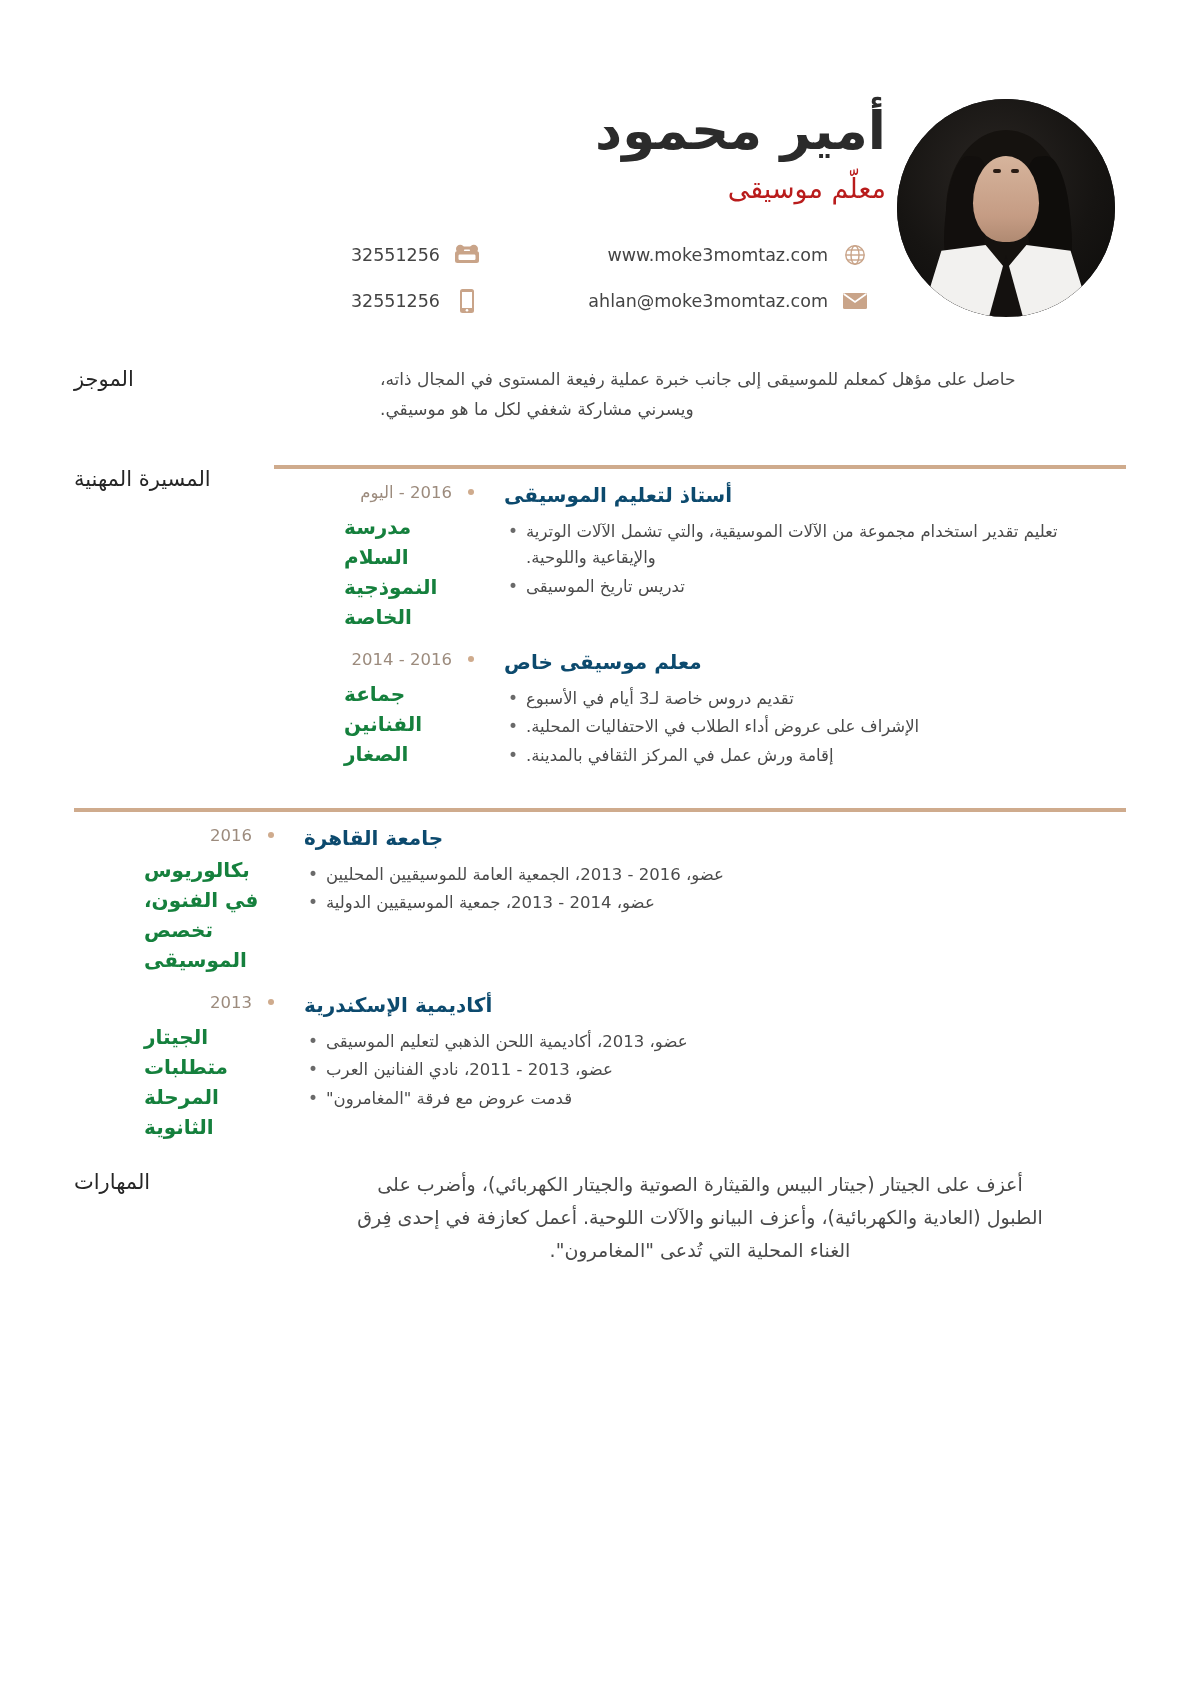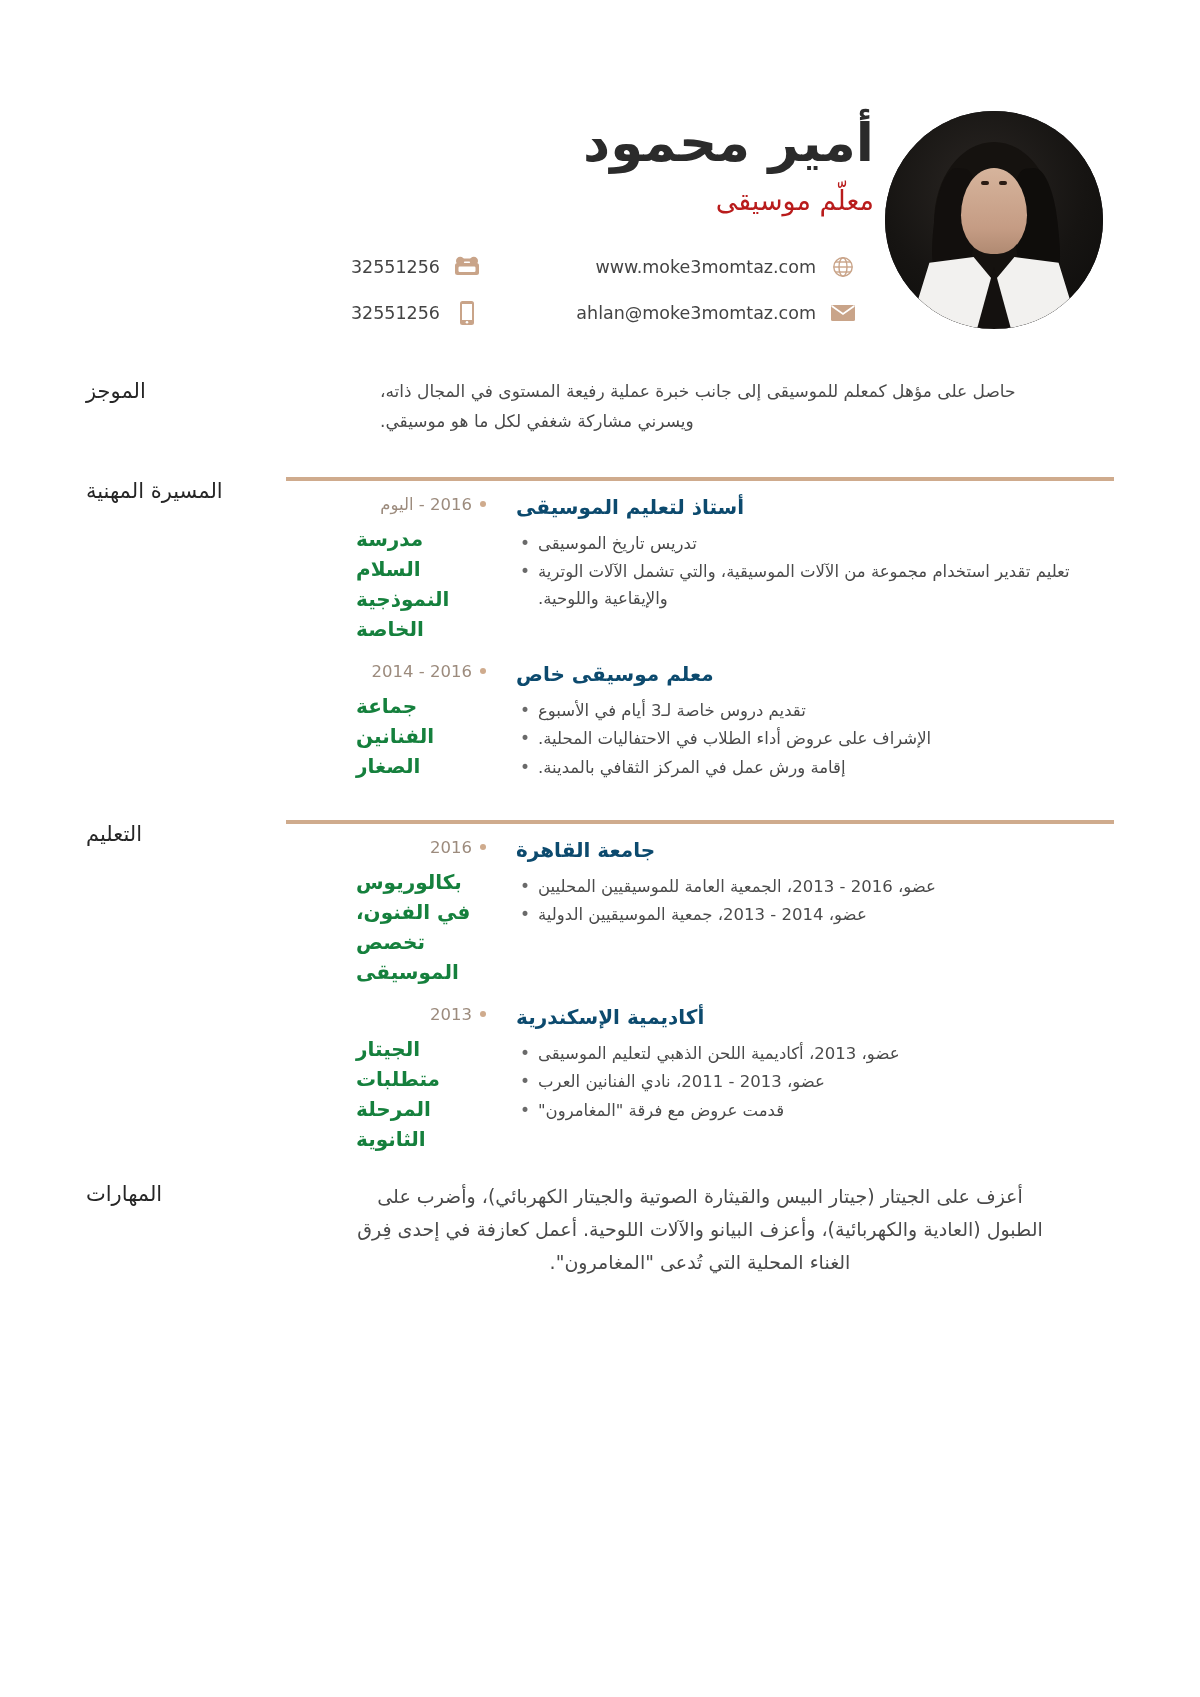--- a/index.html
+++ b/index.html
@@ -4,21 +4,21 @@
 <style>
   * { box-sizing: border-box; }
   html, body { margin:0; padding:0; }
   body {
     width:1200px; height:1697px;
     background:#ffffff;
     font-family:"DejaVu Sans", sans-serif;
     color:#3c3c3c;
     direction:rtl;
   }
-  .page { position:relative; width:1200px; height:1697px; padding:16px; }
+  .page { position:relative; width:1200px; height:1697px; padding:4px; }
 
   
   .header {
     display:flex; flex-direction:row; align-items:flex-start;
     padding:95px 70px 0 70px;
   }
   .photo-wrap { width:240px; flex:0 0 240px; display:flex; justify-content:center; }
   .photo {
     width:218px; height:218px; border-radius:50%;
     overflow:hidden; position:relative;
@@ -92,21 +92,21 @@
   }
 
   .rule { height:4px; background:#cfab8d; margin:0 0 0 0; }
 
   .career-section { margin-top:40px; }
   .edu-section { margin-top:30px; }
 
   .entries { padding-top:14px; }
   .entry { display:flex; flex-direction:row; align-items:flex-start; margin-bottom:6px; }
   .entry-meta { width:200px; flex:0 0 200px; text-align:left; padding-left:10px; }
-  .date-line { display:flex; align-items:center; justify-content:flex-start; gap:8px; direction:rtl; }
+  .date-line { display:flex; align-items:center; justify-content:flex-start; gap:16px; direction:rtl; }
   .bullet-dot { width:6px; height:6px; border-radius:50%; background:#cfab8d; flex:0 0 6px; }
   .date { font-size:16.5px; color:#9c8b7d; direction:ltr; unicode-bidi:plaintext; }
   .org {
     font-size:20px; font-weight:bold; color:#15803d; line-height:1.5;
     margin-top:10px; text-align:left; max-width:130px;
   }
   .entry-main { flex:1 1 auto; padding-left:30px; }
   .job-title { font-size:20px; font-weight:bold; color:#0c4a6e; text-align:left; }
   ul.points { list-style:none; margin:12px 0 0 0; padding:0; }
   ul.points li {
@@ -213,22 +213,22 @@
   <div class="section career-section">
     <div class="sec-body">
       <div class="rule"></div>
 
       <div class="entries">
 
         <div class="entry">
           <div class="entry-main">
             <div class="job-title">أستاذ لتعليم الموسيقى</div>
             <ul class="points">
+              <li>تعليم تقدير استخدام مجموعة من الآلات الموسيقية، والتي تشمل الآلات الوترية والإيقاعية واللوحية.</li>
               <li>تدريس تاريخ الموسيقى</li>
-              <li>تعليم تقدير استخدام مجموعة من الآلات الموسيقية، والتي تشمل الآلات الوترية والإيقاعية واللوحية.</li>
             </ul>
           </div>
           <div class="entry-meta">
             <div class="date-line">
               <span class="bullet-dot"></span>
               <span class="date">2016 - اليوم</span>
             </div>
             <div class="org">مدرسة السلام النموذجية الخاصة</div>
           </div>
         </div>
@@ -294,23 +294,20 @@
             <div class="date-line">
               <span class="bullet-dot"></span>
               <span class="date">2013</span>
             </div>
             <div class="org">الجيتار متطلبات المرحلة الثانوية</div>
           </div>
         </div>
 
       </div>
     </div>
-    <div class="sec-title-col">
-      <div class="sec-title">التعليم</div>
-    </div>
   </div>
 
   <div class="section skills-section">
     <div class="sec-body">
       <div class="skills-text">أعزف على الجيتار (جيتار البيس والقيثارة الصوتية والجيتار الكهربائي)، وأضرب على الطبول (العادية والكهربائية)، وأعزف البيانو والآلات اللوحية. أعمل كعازفة في إحدى فِرق الغناء المحلية التي تُدعى "المغامرون".</div>
     </div>
     <div class="sec-title-col">
       <div class="sec-title">المهارات</div>
     </div>
   </div>

